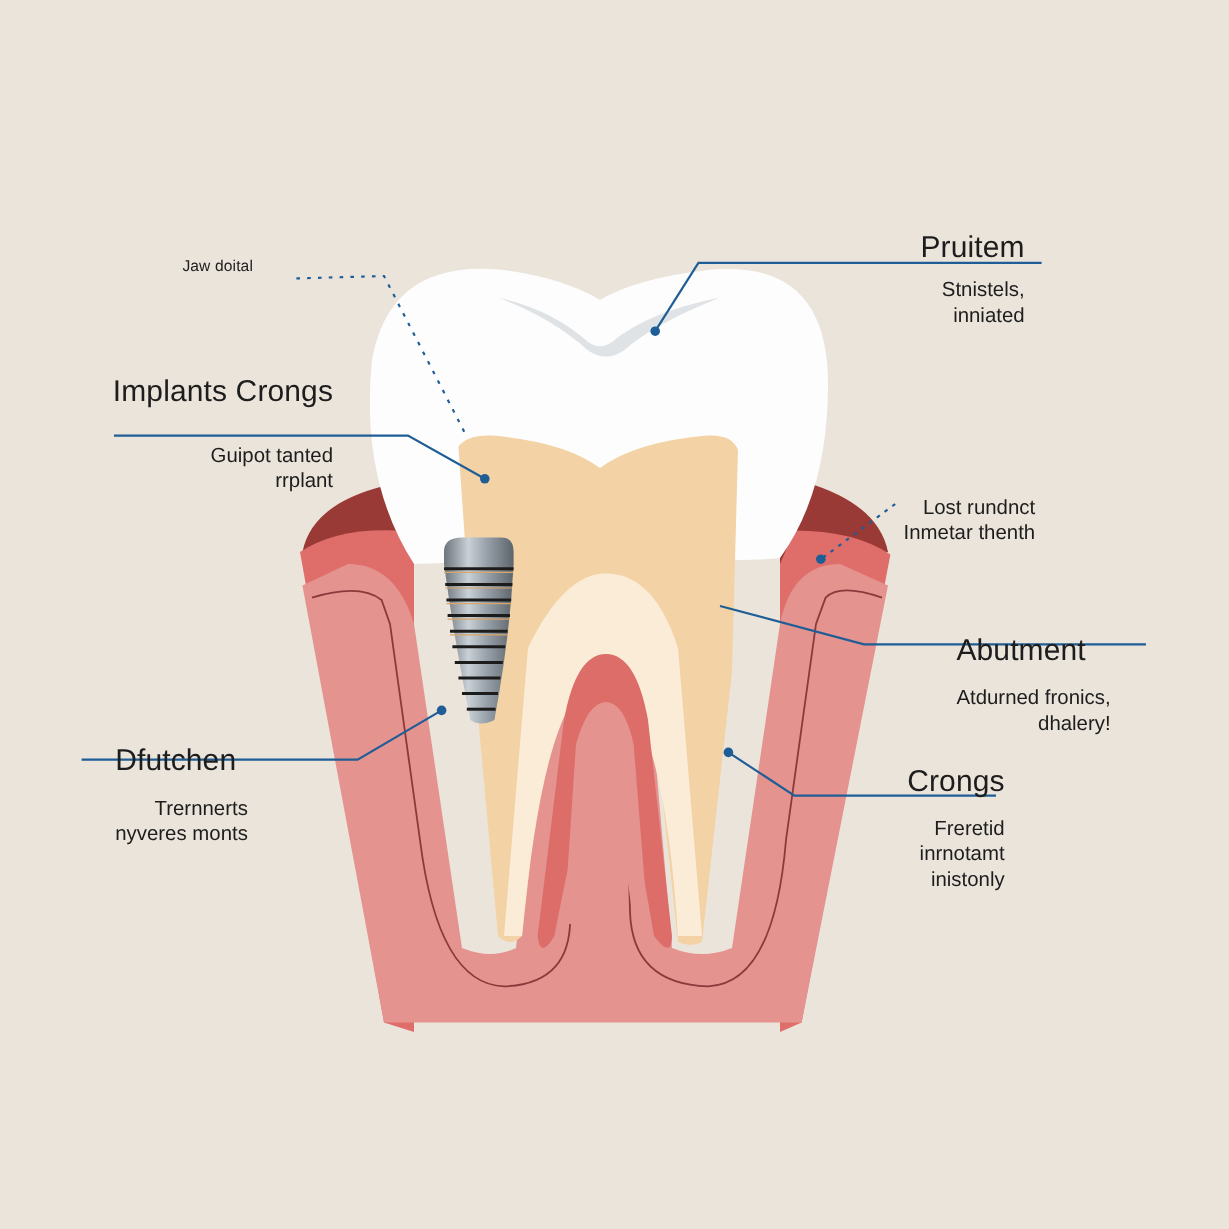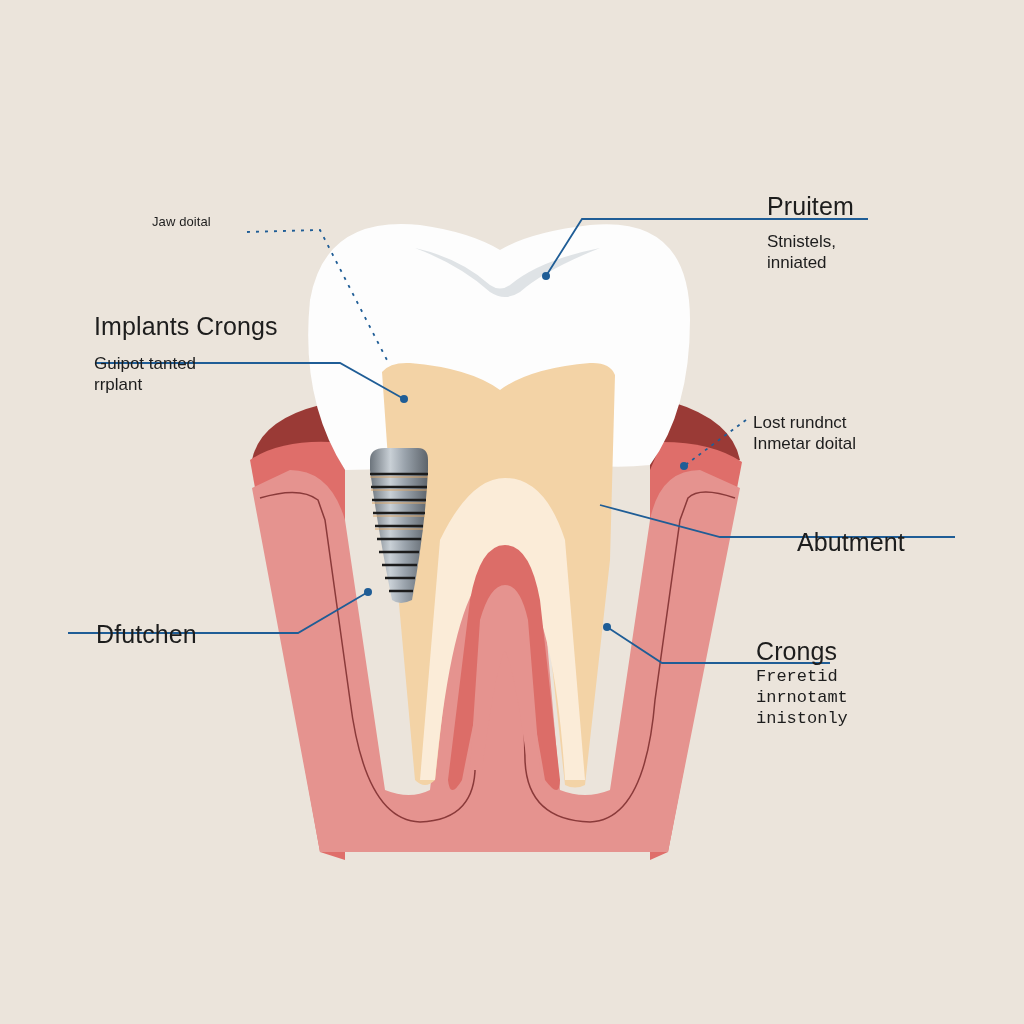--- a/index.html
+++ b/index.html
@@ -6,21 +6,21 @@
   body {
     width: 1024px; height: 1024px; overflow: hidden;
     background: #ebe4db;
     position: relative;
     font-family: "Liberation Sans", "DejaVu Sans", sans-serif;
     color: #1d1d1d;
   }
   #diagram { position: absolute; left: 0; top: 0; width: 1024px; height: 1024px; }
   .label { position: absolute; }
   .label .title { font-size: 25px; font-weight: 400; letter-spacing: 0.1px; white-space: nowrap; }
-  .label .desc { font-size: 17px; line-height: 21px; white-space: pre-line; }
+  .label .desc { font-size: 17px; line-height: 21px; white-space: pre-line; text-align: right; }
 </style>
 </head>
 <body>
 
 <svg id="diagram" viewBox="0 0 1024 1024" xmlns="http://www.w3.org/2000/svg">
   <defs>
     <linearGradient id="metal" x1="0" x2="1" y1="0" y2="0">
       <stop offset="0" stop-color="#6c747c"></stop>
       <stop offset="0.35" stop-color="#c9d0d6"></stop>
       <stop offset="0.6" stop-color="#9aa3ac"></stop>
@@ -91,41 +91,45 @@
     <circle cx="607" cy="627" r="4"></circle>
   </g>
 </svg>
 
 <div class="label" style="left:152px; top:214px;">
   <div class="title" style="font-size:13px;">Jaw doital</div>
 </div>
 
 <div class="label" style="left:94px; top:312px;">
   <div class="title">Implants Crongs</div>
-  <div class="desc" style="margin-top:12px;">Guipot tanted
+  <div class="desc" style="margin-top:28px;">Guipot tanted
 rrplant</div>
 </div>
 
 <div class="label" style="left:767px; top:192px;">
   <div class="title">Pruitem</div>
   <div class="desc" style="margin-top:10px;">Stnistels,
 inniated</div>
 </div>
 
 <div class="label" style="left:753px; top:412px;">
   <div class="desc">Lost rundnct</div>
-  <div class="desc">Inmetar doital</div>
+  <div class="desc">Inmetar thenth</div>
 </div>
 
 <div class="label" style="left:797px; top:528px;">
   <div class="title">Abutment</div>
+  <div class="desc" style="margin-top:14px;">Atdurned fronics,
+dhalery!</div>
 </div>
 
 <div class="label" style="left:96px; top:606px;margin-top:14px;">
   <div class="title">Dfutchen</div>
+  <div class="desc" style="margin-top:14px;">Trernnerts
+nyveres monts</div>
 </div>
 
 <div class="label" style="left:756px; top:637px;">
   <div class="title">Crongs</div>
-  <div class="desc" style="font-family:Liberation Mono, monospace;">Freretid
+  <div class="desc" style="margin-top:14px;">Freretid
 inrnotamt
 inistonly</div>
 </div>
 
 </body></html>

